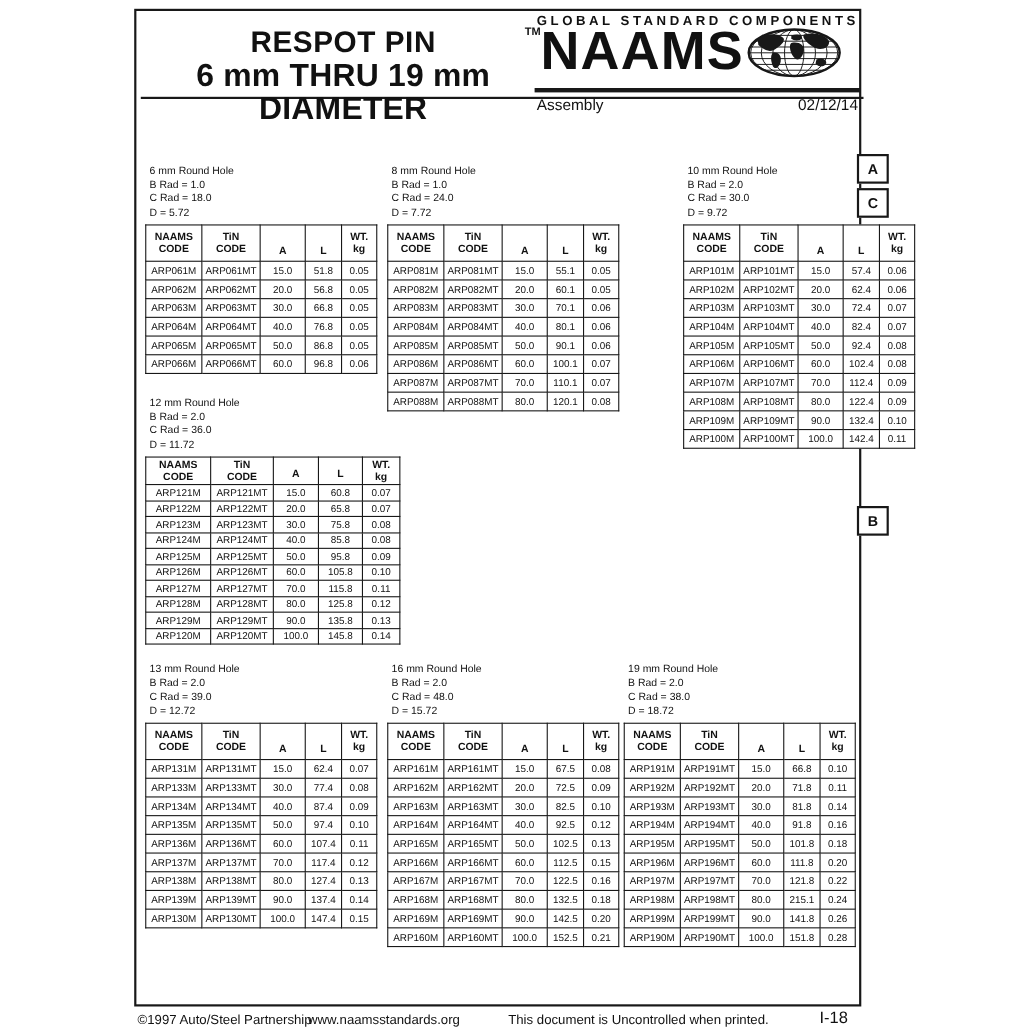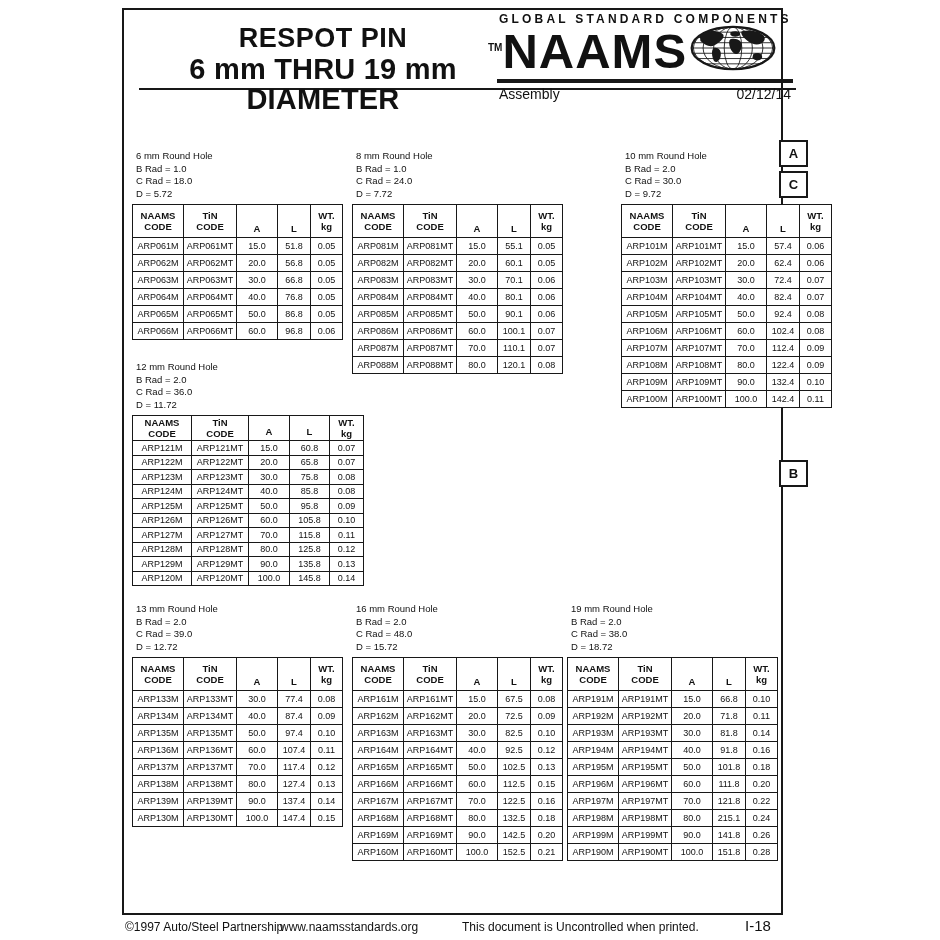--- a/index.html
+++ b/index.html
@@ -2,28 +2,28 @@
 <html><head>
 <meta charset="utf-8">
 <style>
   * { margin:0; padding:0; box-sizing:border-box; }
   html,body { width:940px; height:940px; background:#ffffff; font-family:"Liberation Sans", sans-serif; color:#111; }
   body { position:relative; overflow:hidden; }
 
   .page { position:absolute; left:122px; top:8px; width:661px; height:907px; border:2px solid #181818; background:#fff; }
 
   
-  .header-band { position:absolute; left:15px; top:0; width:100%; height:80px; border-bottom:2px solid #181818; }
+  .header-band { position:absolute; left:4px; top:0; width:100%; height:80px; border-bottom:2px solid #181818; }
   .title-block { position:absolute; left:0; top:12px; width:368px; text-align:center; font-weight:bold; }
   .title-line1 { font-size:27px; letter-spacing:0.5px; line-height:32px; }
   .title-line2 { font-size:29px; letter-spacing:0.2px; line-height:30px; }
 
   .logo-block { position:absolute; right:3px; top:2px; width:296px; }
   .brand-tagline { font-size:12px; font-weight:bold; letter-spacing:3.2px; white-space:nowrap; padding-left:2px; }
-  .brand-row { display:flex; align-items:center; margin-top:-2px; }
+  .brand-row { display:flex; align-items:flex-start; margin-top:-2px; }
   .brand-tm { font-size:10px; font-weight:bold; padding-bottom:8px; margin-left:-9px; }
   .brand-name { font-size:49px; font-weight:bold; line-height:46px; letter-spacing:1px; }
   .globe { margin-left:2px; margin-bottom:2px; }
   .brand-underline { height:4px; background:#181818; margin-top:1px; }
   .brand-sub { display:flex; justify-content:space-between; font-size:14px; margin-top:3px; padding:0 2px; }
 
   
   .group { position:absolute; }
   .notes { font-size:9.5px; line-height:12.5px; margin-left:4px; }
   table { border-collapse:collapse; background:#fff; margin-top:4px; table-layout:fixed; }
@@ -472,20 +472,27 @@
             <th>TiN
 CODE</th>
             <th>A</th>
             <th>L</th>
             <th>WT.
 kg</th>
           </tr>
         </thead>
         <tbody>
           <tr>
+            <td>ARP131M</td>
+            <td>ARP131MT</td>
+            <td>15.0</td>
+            <td>62.4</td>
+            <td>0.07</td>
+          </tr>
+          <tr>
             <td>ARP133M</td>
             <td>ARP133MT</td>
             <td>30.0</td>
             <td>77.4</td>
             <td>0.08</td>
           </tr>
           <tr>
             <td>ARP134M</td>
             <td>ARP134MT</td>
             <td>40.0</td>

